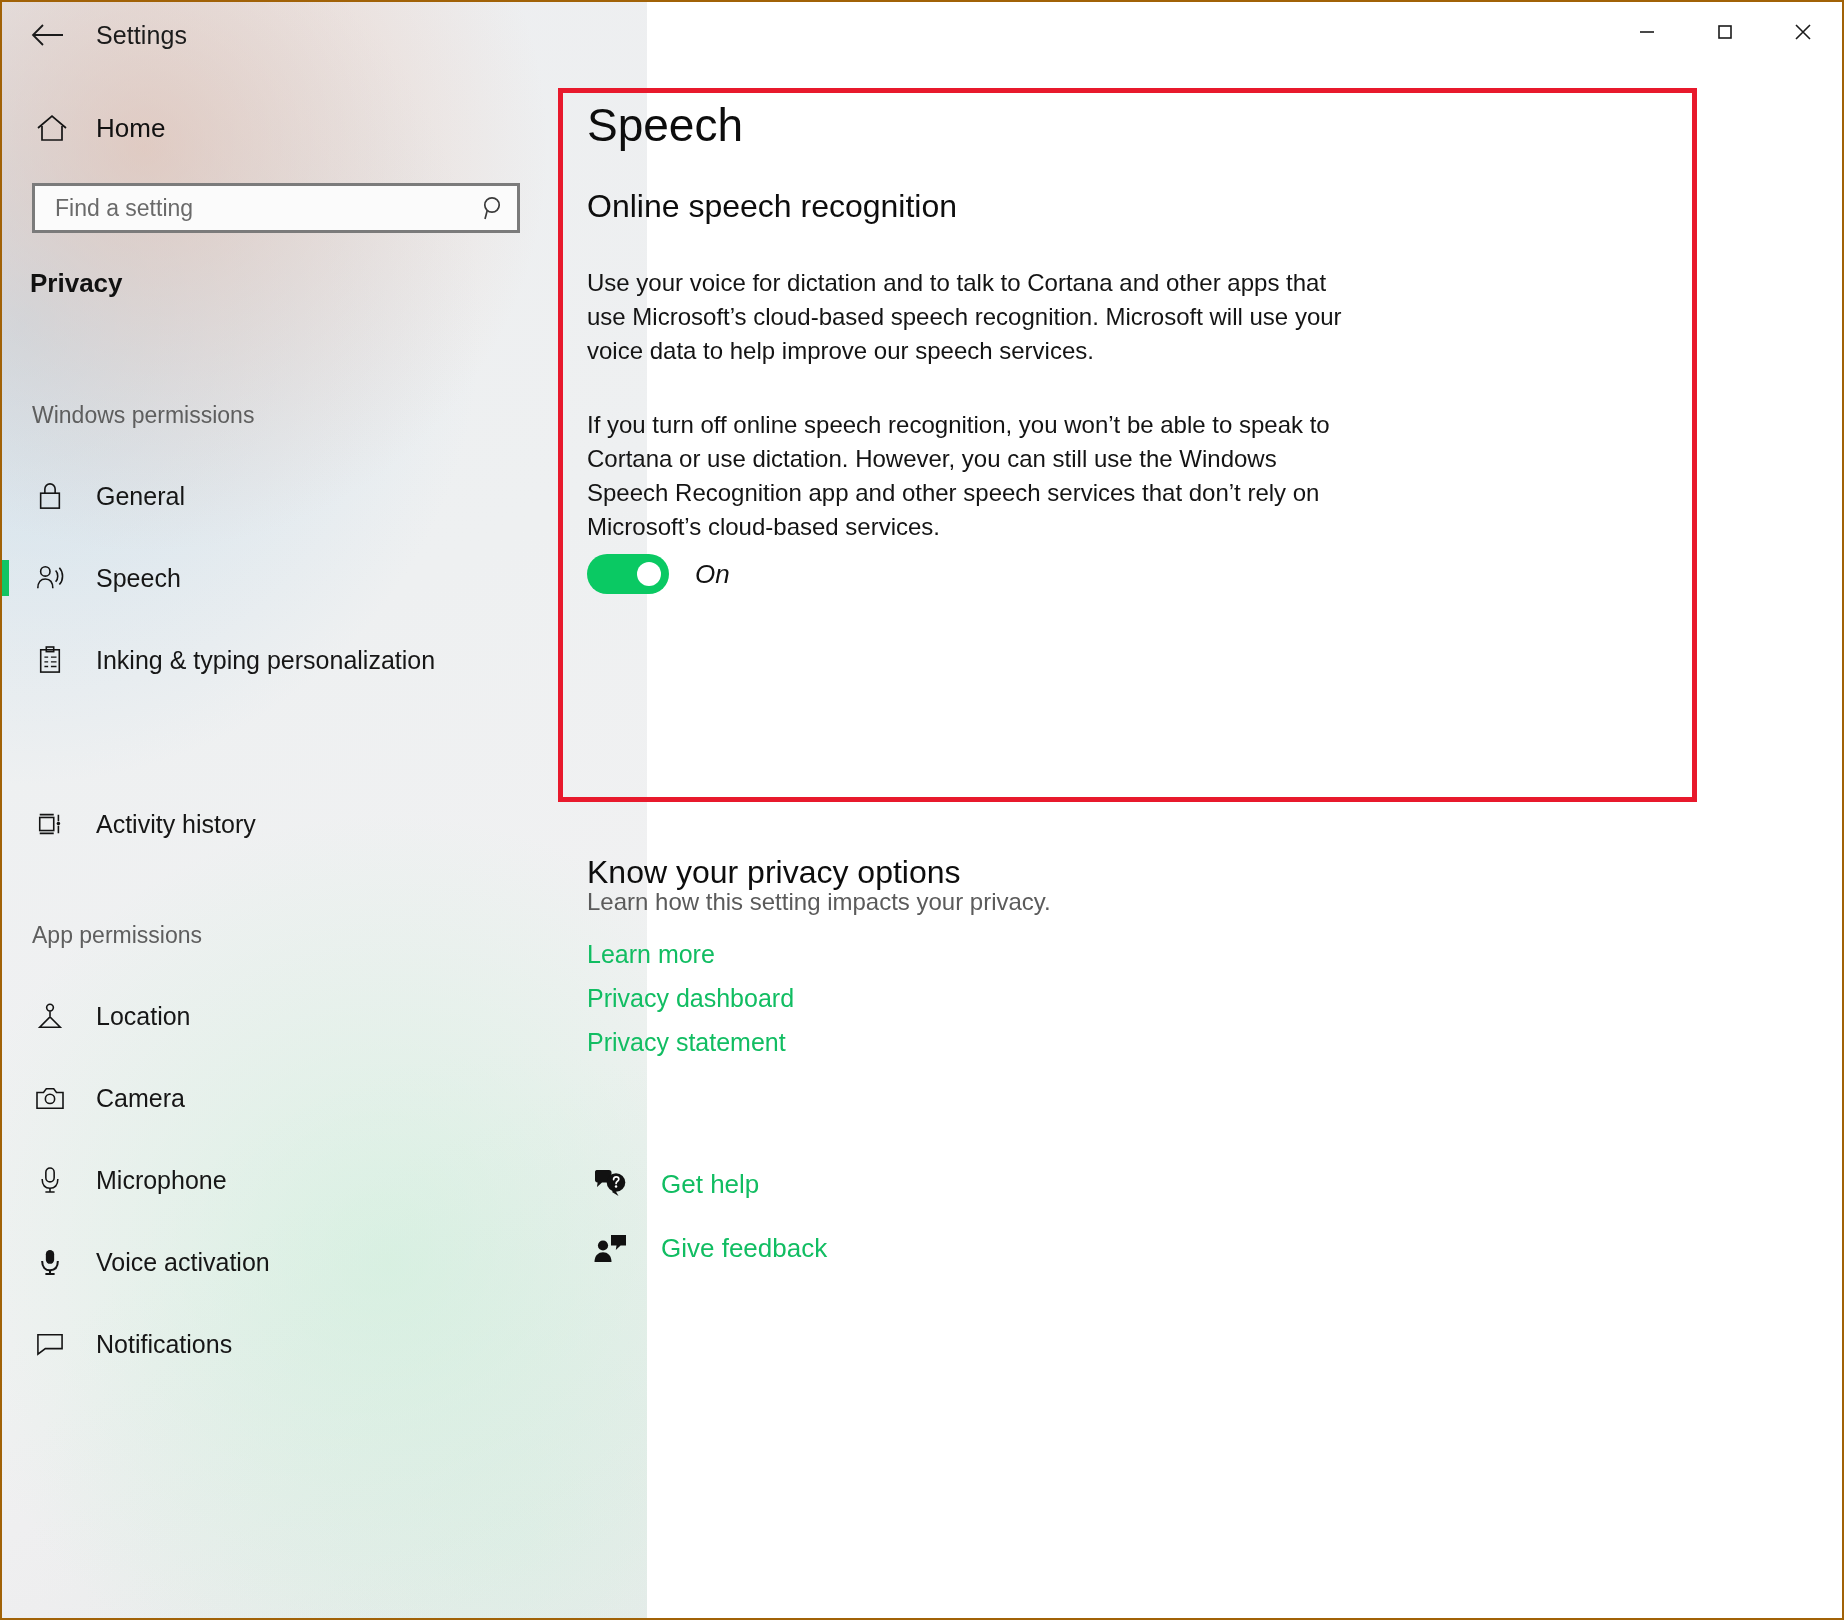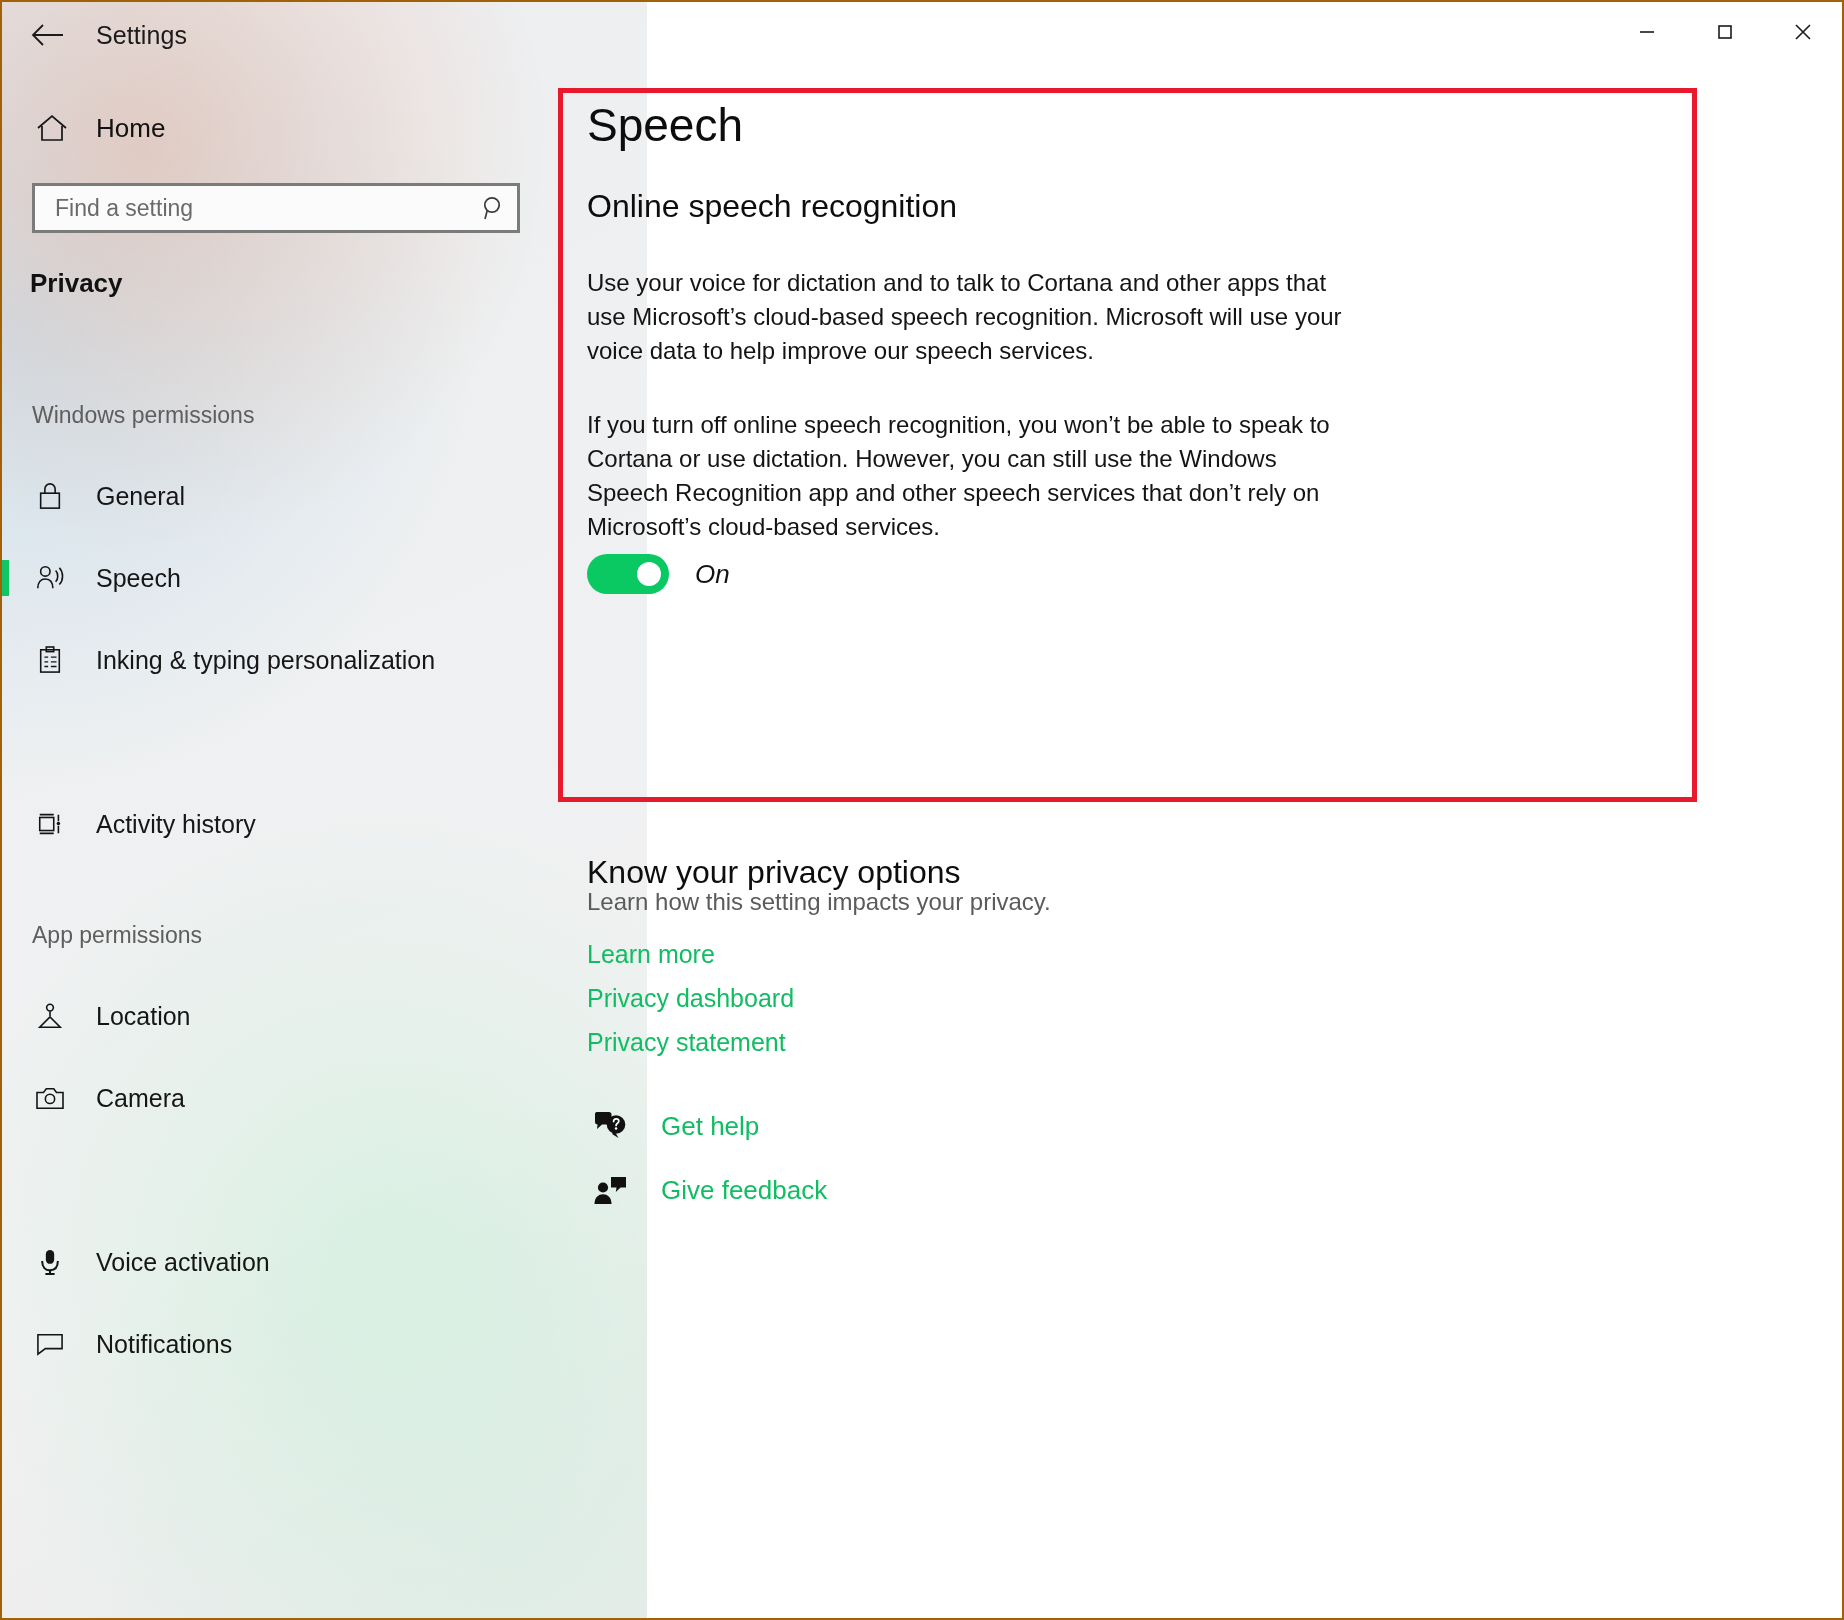--- a/index.html
+++ b/index.html
@@ -251,21 +251,21 @@
     font-size: 25px;
     line-height: 44px;
     color: #11bd62;
     text-decoration: none;
     cursor: pointer;
     width: max-content;
   }
 
   #helper-list {
     position: absolute;
-    left: 585px; top: 1092px;
+    left: 585px; top: 1150px;
   }
   .helper-row {
     display: flex;
     align-items: center;
     height: 64px;
     cursor: pointer;
     width: max-content;
   }
   .helper-row .ic {
     width: 46px;
@@ -384,20 +384,31 @@
       <span class="selbar"></span>
       <span class="ic">
         <svg viewBox="0 0 32 28" width="30" height="26">
           <path d="M2 8 h7 l3 -4 h8 l3 4 h7 v17 h-28 Z" fill="none" stroke="#141414" stroke-width="1.7"></path>
           <circle cx="16" cy="15" r="5" fill="none" stroke="#141414" stroke-width="1.7"></circle>
         </svg>
       </span>
       <span class="lbl">Camera</span>
     </div>
 
+    <div class="nav-item" style="top:1146px;">
+      <span class="selbar"></span>
+      <span class="ic">
+        <svg viewBox="0 0 26 32" width="24" height="30">
+          <rect x="8.5" y="3" width="9" height="15" rx="4.5" fill="none" stroke="#141414" stroke-width="1.7"></rect>
+          <path d="M4.5 15 C4.5 22 8 25 13 25 C18 25 21.5 22 21.5 15" fill="none" stroke="#141414" stroke-width="1.7"></path>
+          <path d="M13 25 L13 29 M8 29 h10" stroke="#141414" stroke-width="1.7"></path>
+        </svg>
+      </span>
+      <span class="lbl">Microphone</span>
+    </div>
 
     <div class="nav-item" style="top:1228px;">
       <span class="selbar"></span>
       <span class="ic">
         <svg viewBox="0 0 26 32" width="24" height="30">
           <rect x="8.5" y="3" width="9" height="15" rx="4.5" fill="#141414"></rect>
           <path d="M4.5 15 C4.5 22 8 25 13 25 C18 25 21.5 22 21.5 15" fill="none" stroke="#141414" stroke-width="2.2"></path>
           <path d="M13 25 L13 29 M8 29 h10" stroke="#141414" stroke-width="2.2"></path>
         </svg>
       </span>

